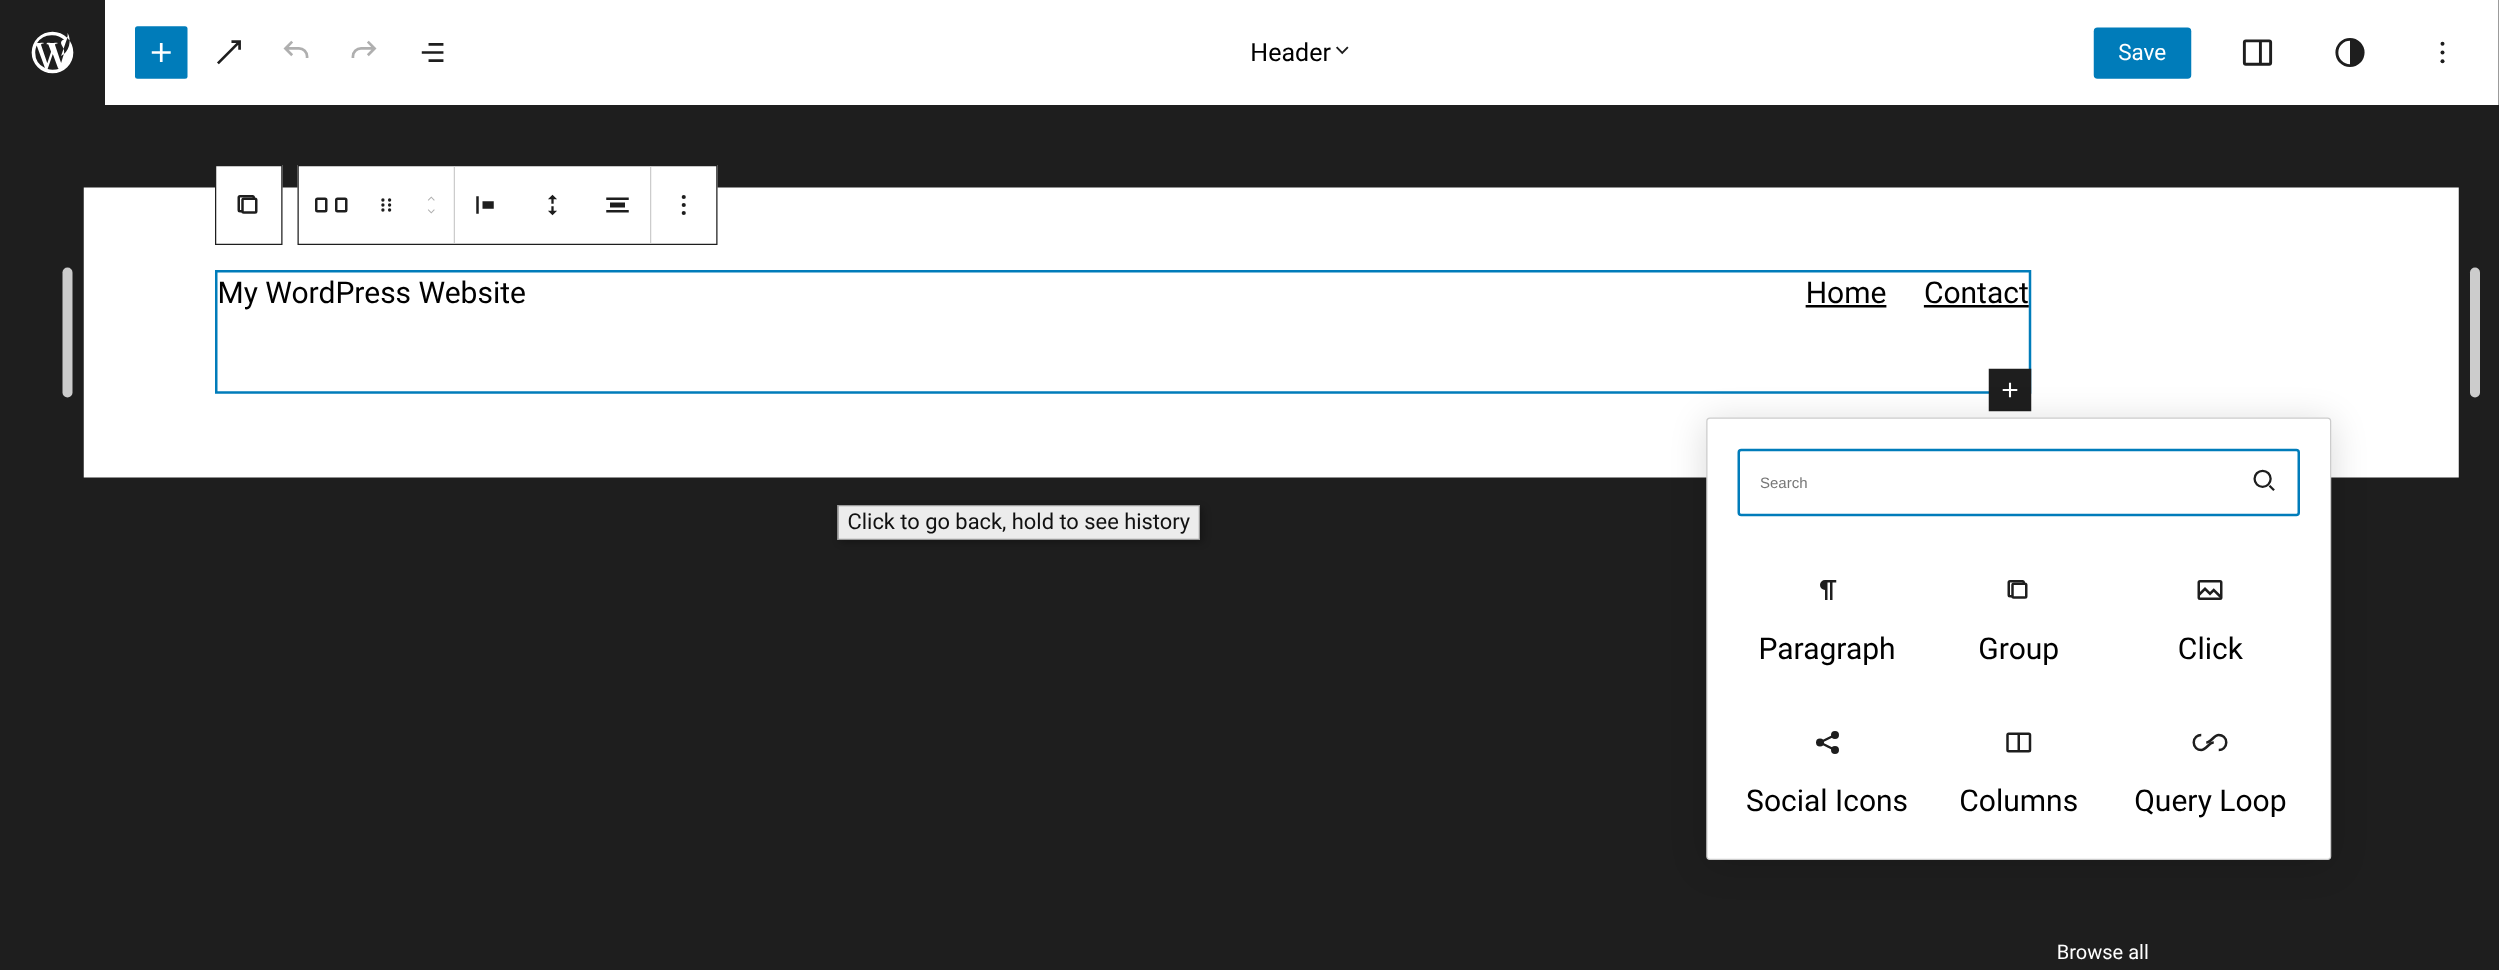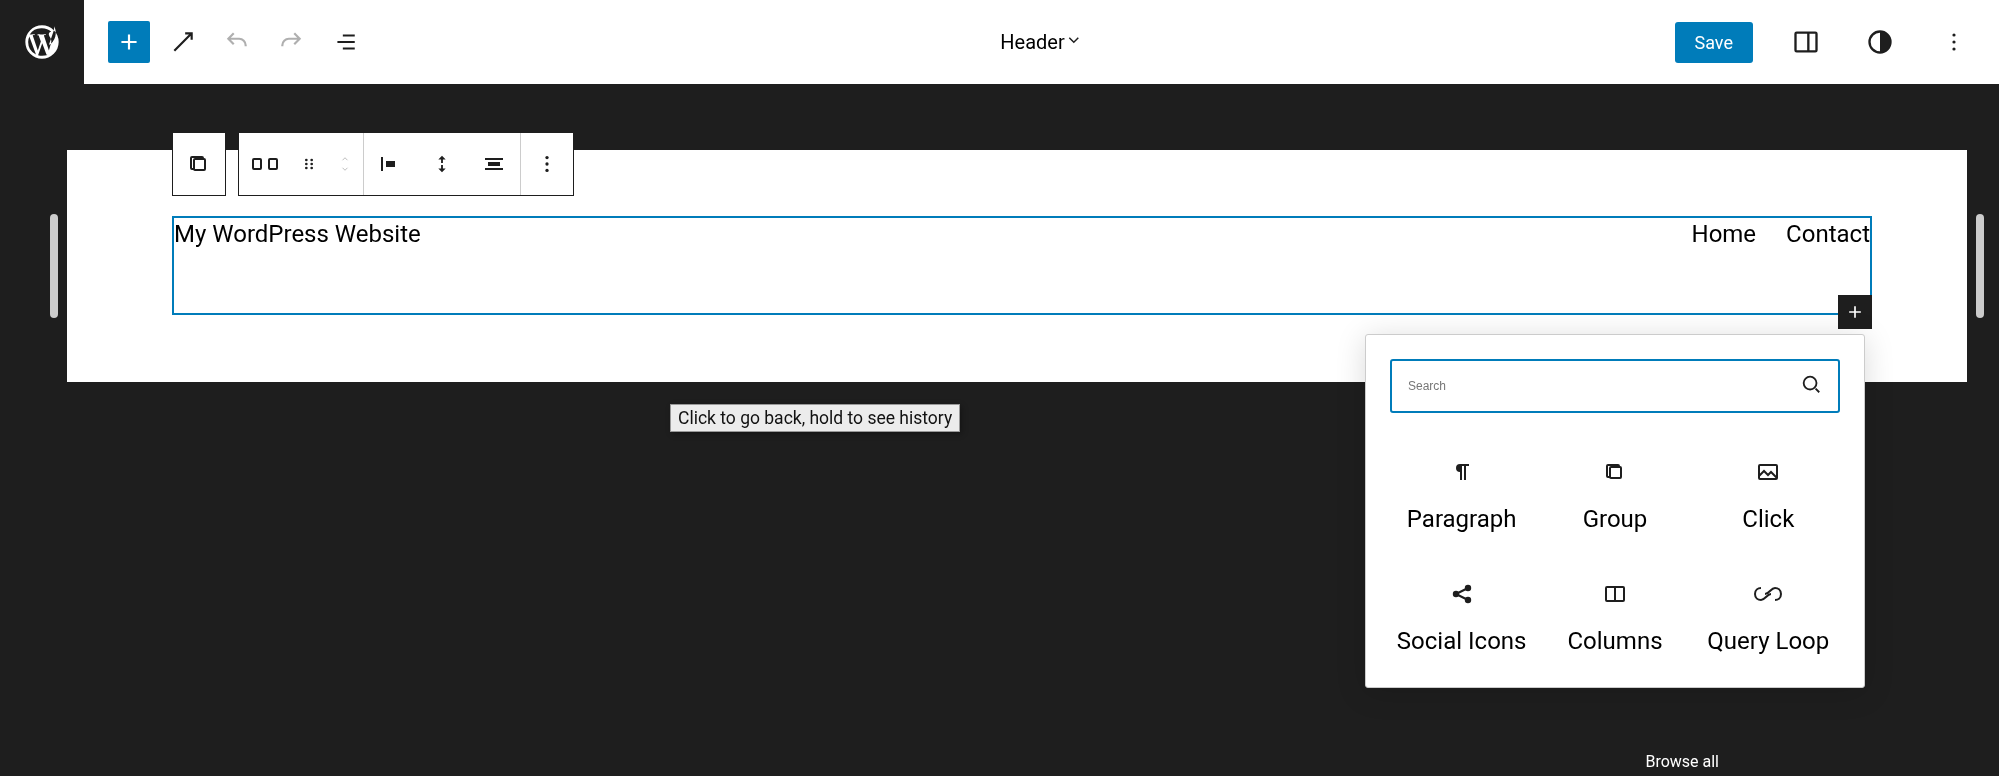--- a/index.html
+++ b/index.html
@@ -105,37 +105,38 @@
     cursor: pointer;
   }
   .block-toolbar-sep {
     width: 1px; height: 100%;
     background: #ccc;
   }
   
   .header-block {
     position: absolute;
     top: 66px; left: 105px;
-    width: 1700px;
+    width: 1453px;
     height: 99px;
     border: 2px solid #007cba;
     padding: 0;
   }
   .header-block-inner {
     display: flex;
     align-items: flex-start;
     justify-content: space-between;
     padding-top: 2px;
   }
   .site-title {
     font-size: 24px;
   }
   .nav-links {
     display: flex; gap: 30px;
     font-size: 24px;
+    text-decoration: underline;
   }
   .appender {
     position: absolute;
     bottom: -16px; right: -2px;
     width: 34px; height: 34px;
     background: #1e1e1e;
     display: flex; align-items: center; justify-content: center;
     cursor: pointer;
   }
   .appender svg { stroke: #fff; }

